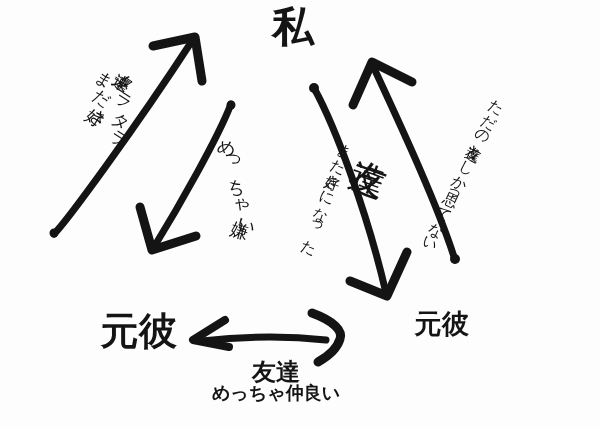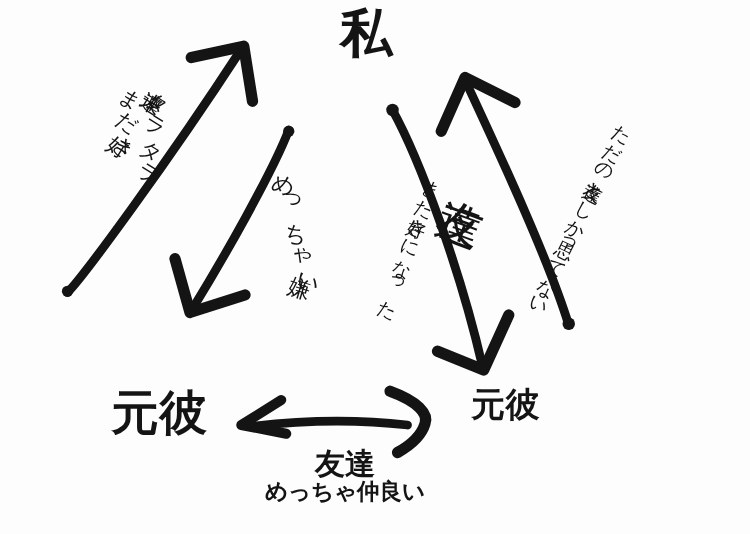--- a/index.html
+++ b/index.html
@@ -14,21 +14,21 @@
   }
   .layer { position: absolute; inset: 0; }
   
   .node {
     position: absolute;
     font-weight: 800;
     white-space: nowrap;
     line-height: 1.05;
     letter-spacing: 0.5px;
   }
-  .node.centered { }
+  .node.centered { text-align: center; }
   
   .vtext {
     position: absolute;
     writing-mode: vertical-rl;
     text-orientation: upright;
     font-family: "Liberation Serif", "DejaVu Serif", serif;
     font-weight: 400;
     line-height: 1.3;
     white-space: pre;
   }

